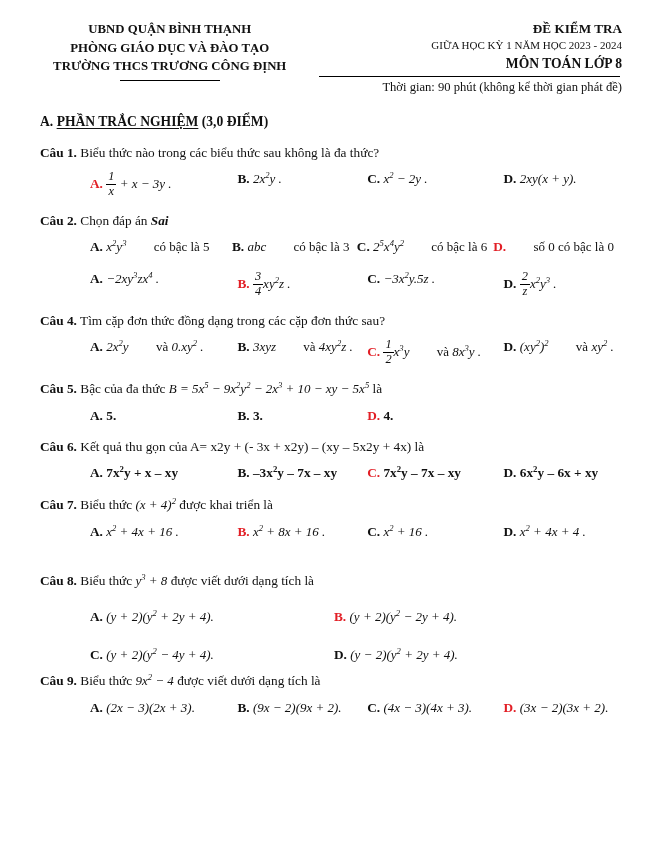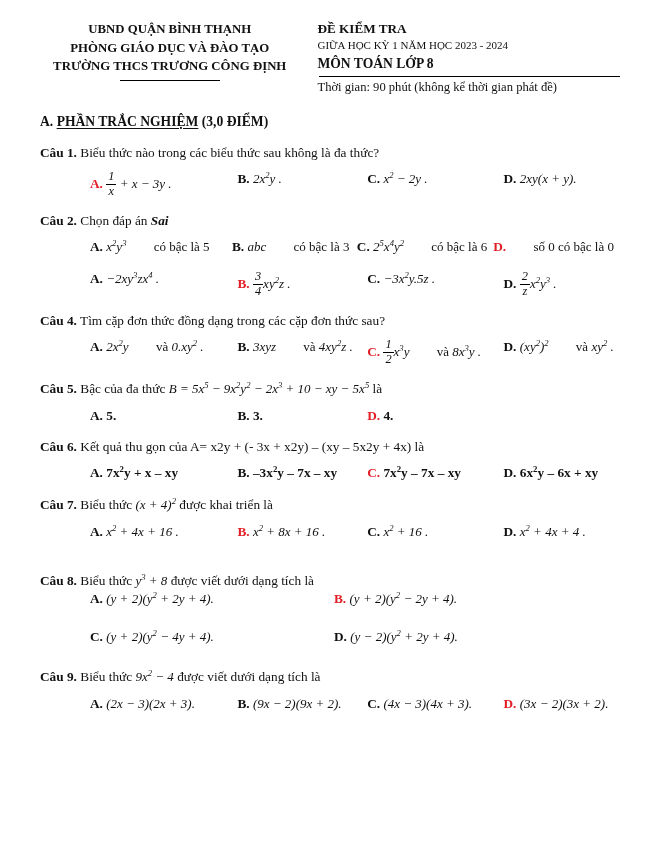--- a/index.html
+++ b/index.html
@@ -8,21 +8,21 @@
     font-family:"Liberation Serif",serif;color:#111;
     font-size:13.3px;line-height:1.3;
     -webkit-font-smoothing:antialiased;
   }
   .page{padding:20px 30px 0 40px;}
 
   
   .header{display:flex;align-items:flex-start;gap:18px;}
   .header-left{width:46%;text-align:center;font-weight:bold;font-size:12.8px;line-height:1.45;}
   .left-rule{width:100px;border-top:1.6px solid #000;margin:4px auto 0;}
-  .header-right{width:54%;text-align:left;line-height:1.4;}
+  .header-right{width:54%;text-align:right;line-height:1.4;}
   .hr-line1{font-weight:bold;font-size:13.2px;}
   .hr-line2{font-weight:normal;font-size:11px;}
   .hr-line3{font-weight:bold;font-size:13.6px;}
   .right-rule{border-top:1px solid #000;margin:3px 2px 2px;}
   .hr-time{font-size:12.6px;}
 
   
   .section-title{margin-top:16px;font-weight:bold;font-size:13.6px;}
   .section-title .underlined{text-decoration:underline;text-underline-offset:2px;}
 
@@ -42,22 +42,22 @@
   .options{margin:9px 8px 2px 50px;display:grid;column-gap:6px;}
   .options.row4{grid-template-columns:1.28fr 1.12fr 1.18fr 1fr;}
   .options.grid2{grid-template-columns:1fr 1fr;row-gap:20px;margin-right:50px;}
   .opt{white-space:nowrap;}
   .opt-label{font-weight:bold;}
   .opt-label.correct{color:var(--red,#e21f26);}
   .opt-math.plain{font-style:normal;font-weight:bold;font-size:13.3px;}
 
   
   .question:nth-of-type(8){margin-top:32px;}
-  .question:nth-of-type(9){margin-top:22px;}
-  .question:nth-of-type(8) .options{margin-top:0;}
+  .question:nth-of-type(9){margin-top:8px;}
+  .question:nth-of-type(8) .options{margin-top:18px;}
 </style>
 </head>
 <body>
 
 <div class="page">
 
   <div class="header">
     <div class="header-left">
       <div>UBND QUẬN BÌNH THẠNH</div>
       <div>PHÒNG GIÁO DỤC VÀ ĐÀO TẠO</div>

